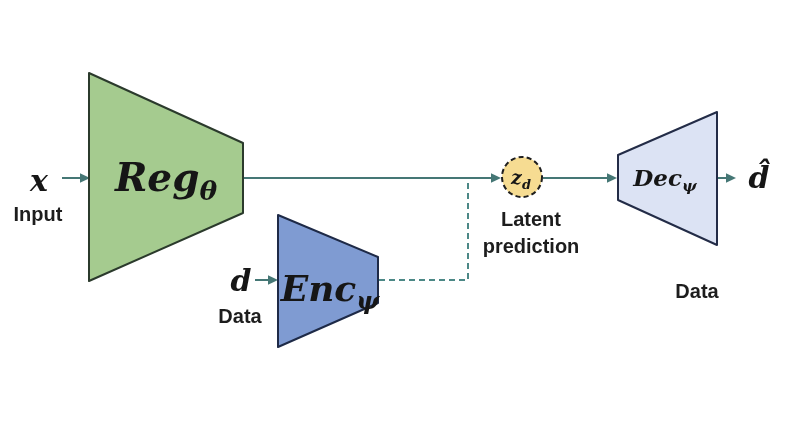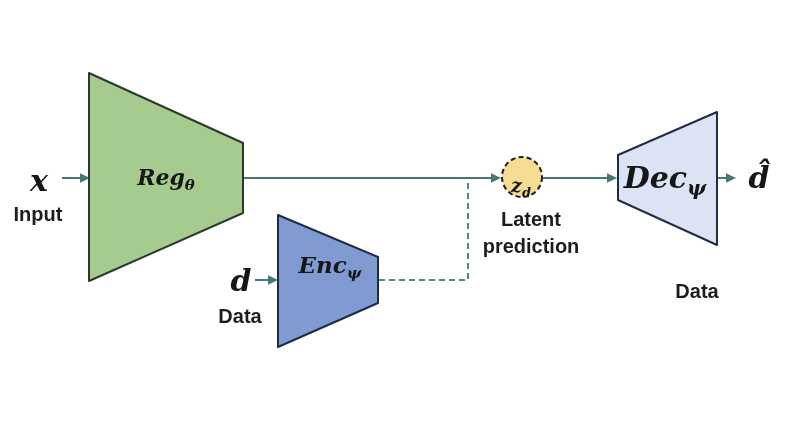--- a/index.html
+++ b/index.html
@@ -10,23 +10,23 @@
   .stage svg{position:absolute;left:0;top:0;}
   .lbl{
     position:absolute;transform:translate(-50%,-50%);
     white-space:nowrap;text-align:center;color:#1f1f1f;font-weight:bold;
   }
   .math{
     font-family:"DejaVu Serif",serif;font-style:italic;font-weight:700;
     color:#161616;letter-spacing:0px;
   }
   .math sub{font-size:0.68em;font-style:italic;line-height:0;}
-  .node-lbl{font-size:22px;}
+  .node-lbl{font-size:39px;}
   .var-lbl{font-size:30px;}
-  .latent-lbl{font-size:19px;margin-top:8px;}
+  .latent-lbl{font-size:19px;}
   .caption{font-size:20px;color:#1d1d1d;}
   .caption .cline{display:block;}
 </style>
 </head>
 <body>
 
 <div class="stage">
 
   <svg width="800" height="435" viewBox="0 0 800 435">
 
@@ -60,30 +60,30 @@
   <div class="lbl math var-lbl" style="left:39px;top:180px;">x</div>
 
   <div class="lbl caption" style="left:38px;top:214px;">Input</div>
 
   <div class="lbl math node-lbl" style="left:166px;top:177px;"><span>Reg</span><sub>θ</sub></div>
 
   <div class="lbl math var-lbl" style="left:241px;top:280px;">d</div>
 
   <div class="lbl caption" style="left:240px;top:316px;">Data</div>
 
-  <div class="lbl math node-lbl" style="left:330px;top:264px;font-size:23px;"><span>Enc</span><sub>ψ</sub></div>
+  <div class="lbl math node-lbl" style="left:330px;top:288px;font-size:36px;"><span>Enc</span><sub>ψ</sub></div>
 
   <div class="lbl math latent-lbl" style="left:521px;top:177px;"><span>z</span><sub>d</sub></div>
 
   <div class="lbl caption" style="left:531px;top:233px;line-height:27px;">
     <span class="cline">Latent</span>
     <span class="cline">prediction</span>
   </div>
 
-  <div class="lbl math node-lbl" style="left:665px;top:177px;font-size:30px;"><span>Dec</span><sub>ψ</sub></div>
+  <div class="lbl math node-lbl" style="left:665px;top:177px;font-size:23px;"><span>Dec</span><sub>ψ</sub></div>
 
   <div class="lbl math var-lbl" style="left:759px;top:177px;">d̂</div>
 
   <div class="lbl caption" style="left:697px;top:292px;line-height:21.5px;">
     <span class="cline">Data</span>
   </div>
 
 </div>
 
 </body></html>

